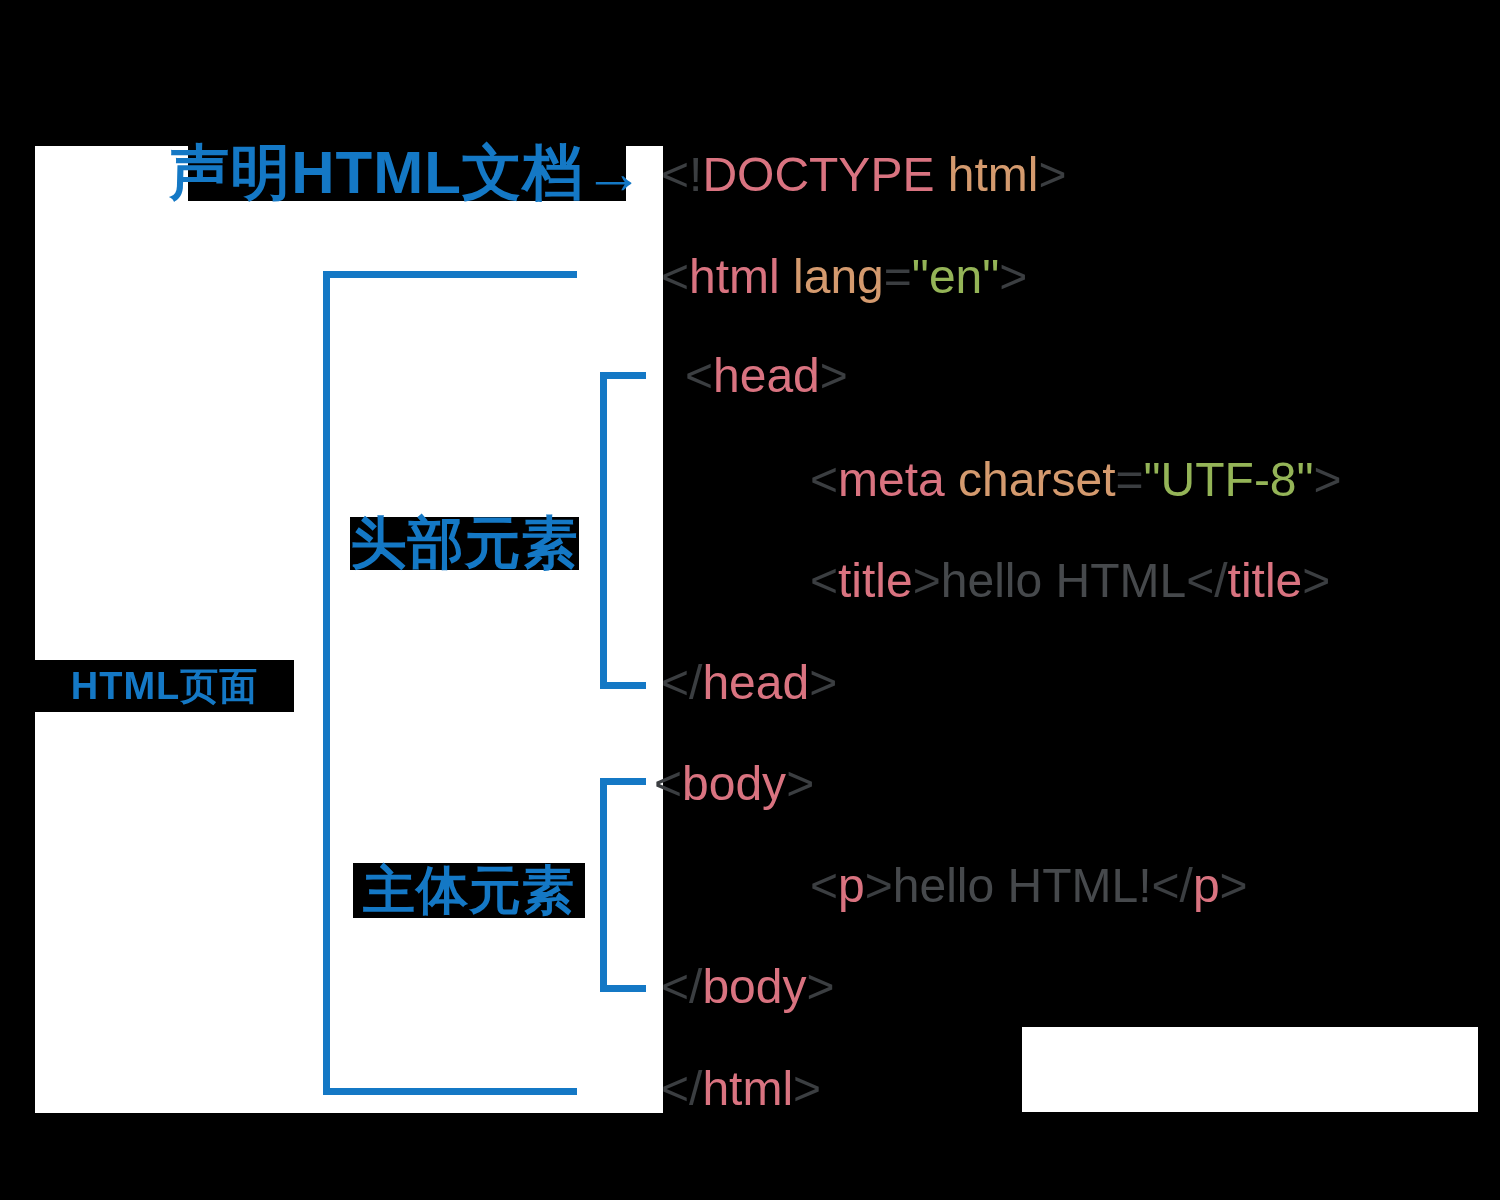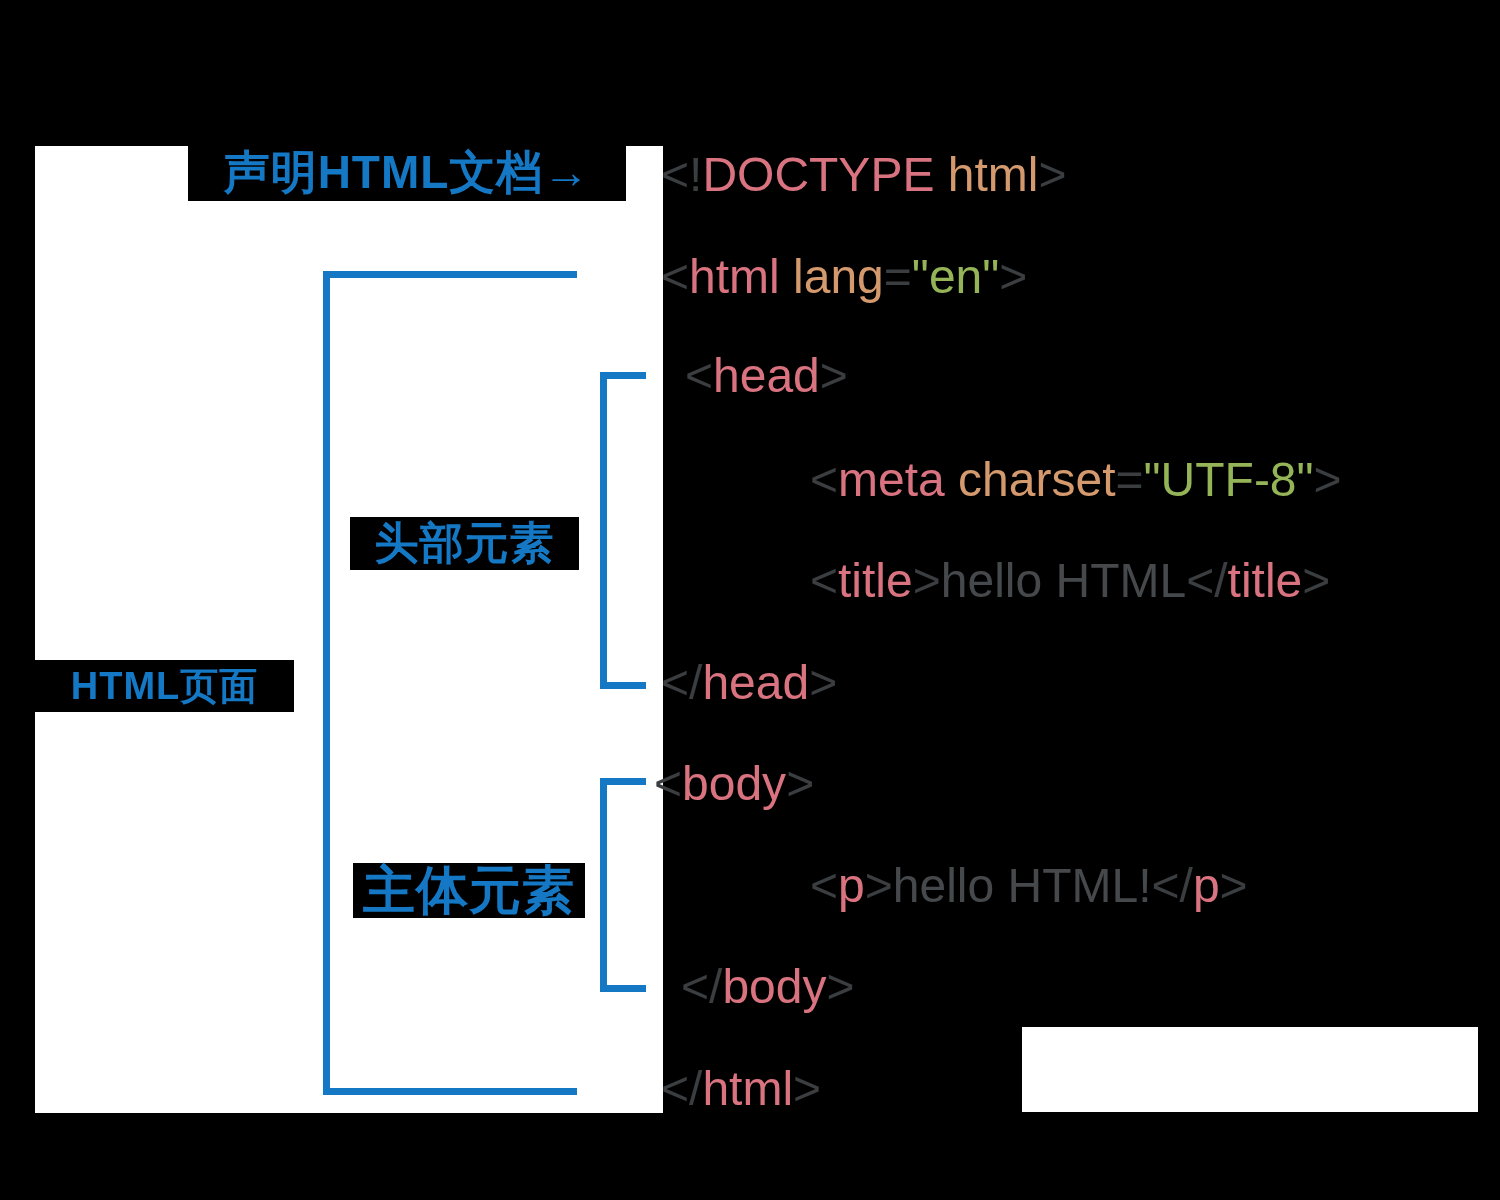--- a/index.html
+++ b/index.html
@@ -50,23 +50,23 @@
       position: absolute;
       background: var(--background);
       color: var(--blue);
       display: flex;
       align-items: center;
       justify-content: center;
       font-weight: 600;
       white-space: nowrap;
       letter-spacing: 1px;
     }
-    #label-declare { left: 188px; top: 145px; width: 438px; height: 56px; font-size: 46px; }
+    #label-declare { left: 188px; top: 145px; width: 438px; height: 56px; font-size: 60px; }
     #label-page    { left: 35px;  top: 660px; width: 259px; height: 52px; font-size: 38px; }
-    #label-head    { left: 350px; top: 517px; width: 229px; height: 53px; font-size: 44px; }
+    #label-head    { left: 350px; top: 517px; width: 229px; height: 53px; font-size: 56px; }
     #label-body    { left: 353px; top: 863px; width: 232px; height: 55px; font-size: 52px; }
     .code-line {
       position: absolute;
       height: 72px;
       line-height: 72px;
       font-size: 48px;
       font-weight: 500;
       white-space: pre;
     }
     .tok-punct { color: var(--punct-gray); }
@@ -96,19 +96,19 @@
 
   <div id="code-layer">
       <div class="code-line" style="top: 139px; left: 661px;"><span class="tok-punct">&lt;!</span><span class="tok-tag">DOCTYPE</span><span class="tok-attr"> html</span><span class="tok-punct">&gt;</span></div>
       <div class="code-line" style="top: 241px; left: 661px;"><span class="tok-punct">&lt;</span><span class="tok-tag">html</span><span class="tok-attr"> lang</span><span class="tok-punct">=</span><span class="tok-value">"en"</span><span class="tok-punct">&gt;</span></div>
       <div class="code-line" style="top: 340px; left: 661px; margin-left: 24px;"><span class="tok-punct">&lt;</span><span class="tok-tag">head</span><span class="tok-punct">&gt;</span></div>
       <div class="code-line" style="top: 444px; left: 810px;"><span class="tok-punct">&lt;</span><span class="tok-tag">meta</span><span class="tok-attr"> charset</span><span class="tok-punct">=</span><span class="tok-value">"UTF-8"</span><span class="tok-punct">&gt;</span></div>
       <div class="code-line" style="top: 545px; left: 810px;"><span class="tok-punct">&lt;</span><span class="tok-tag">title</span><span class="tok-punct">&gt;</span><span class="tok-text">hello HTML</span><span class="tok-punct">&lt;/</span><span class="tok-tag">title</span><span class="tok-punct">&gt;</span></div>
       <div class="code-line" style="top: 647px; left: 661px;"><span class="tok-punct">&lt;/</span><span class="tok-tag">head</span><span class="tok-punct">&gt;</span></div>
       <div class="code-line" style="top: 748px; left: 654px;"><span class="tok-punct">&lt;</span><span class="tok-tag">body</span><span class="tok-punct">&gt;</span></div>
       <div class="code-line" style="top: 850px; left: 810px;"><span class="tok-punct">&lt;</span><span class="tok-tag">p</span><span class="tok-punct">&gt;</span><span class="tok-text">hello HTML!</span><span class="tok-punct">&lt;/</span><span class="tok-tag">p</span><span class="tok-punct">&gt;</span></div>
-      <div class="code-line" style="top: 951px; left: 661px; margin-left: 20px;"><span class="tok-punct">&lt;/</span><span class="tok-tag">body</span><span class="tok-punct">&gt;</span></div>
+      <div class="code-line" style="top: 951px; left: 661px;"><span class="tok-punct">&lt;/</span><span class="tok-tag">body</span><span class="tok-punct">&gt;</span></div>
       <div class="code-line" style="top: 1053px; left: 661px;"><span class="tok-punct">&lt;/</span><span class="tok-tag">html</span><span class="tok-punct">&gt;</span></div>
     </div>
 
   <div class="white-box"></div>
 
 </div>
 
 </body></html>

